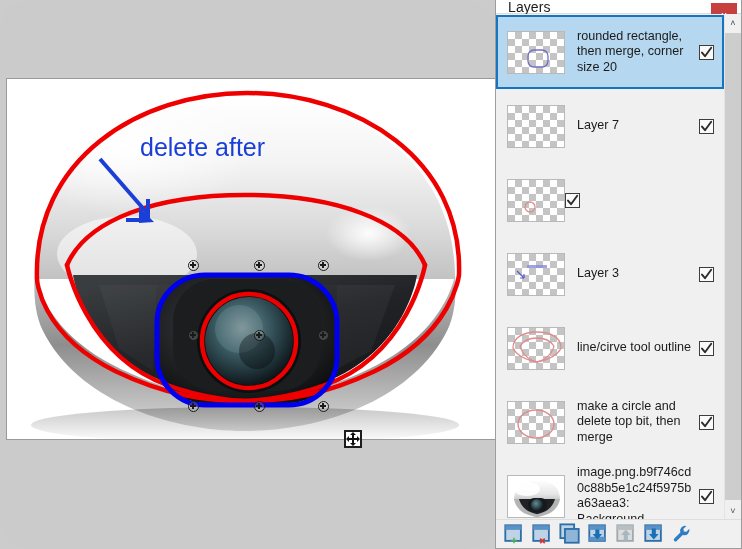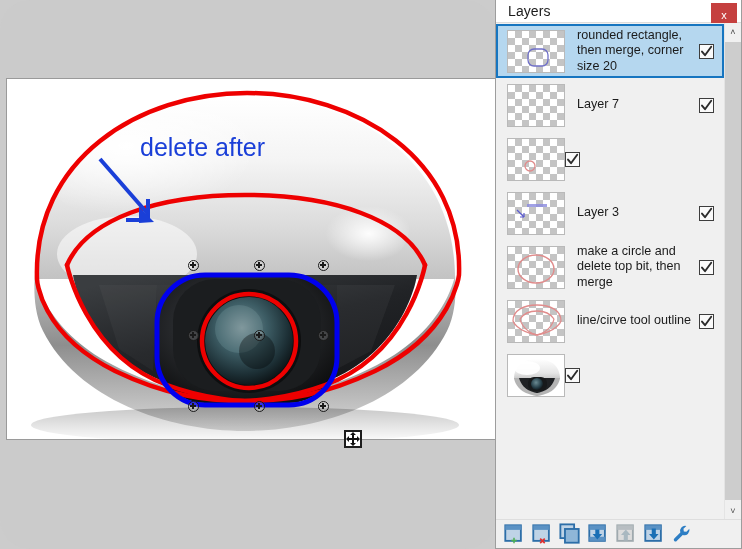--- a/index.html
+++ b/index.html
@@ -64,21 +64,21 @@
     left: 495px; top: 0;
     width: 247px; height: 549px;
     background: #f0f0f0;
     border-left: 1px solid #9d9d9d;
     border-right: 1px solid #9d9d9d;
     border-bottom: 1px solid #9d9d9d;
     display: flex;
     flex-direction: column;
   }
   #titlebar {
-    height: 23px;
+    height: 14px;
     background: #ffffff;
     border-bottom: 1px solid #dcdcdc;
     display: flex;
     align-items: center;
     flex: 0 0 auto;
     position: relative;
   }
   #window-title {
     margin-left: 12px;
     font-size: 14px;
@@ -105,21 +105,21 @@
   }
   #layers-list {
     flex: 1 1 auto;
     overflow: hidden;
     background: #f0f0f0;
     padding-top: 1px;
   }
   .layer-row {
     display: flex;
     align-items: center;
-    height: 54px;
+    height: 74px;
     padding: 0 8px 0 9px;
     background: #f0f0f0;
     border: 2px solid transparent;
   }
   .layer-row.selected {
     background: #b5d7ef;
     border: 2px solid #1675c0;
   }
   .thumb {
     flex: 0 0 auto;
@@ -381,39 +381,39 @@
           <div class="layer-name">Layer 3</div>
           <div class="vis-box">
             <svg width="13" height="13" viewBox="0 0 13 13">
               <path d="M2 6.6 L5 10.2 L11.2 1.8" fill="none" stroke="#2b2b2b" stroke-width="1.9" stroke-linecap="round" stroke-linejoin="round"></path>
             </svg>
           </div>
         </div>
         <div class="layer-row">
           <div class="thumb checker">
             <svg width="58" height="43">
-              <ellipse cx="28" cy="22" rx="18" ry="14" fill="none" stroke="#e08c8c" stroke-width="1.4"></ellipse>
-            </svg>
-          </div>
-          <div class="layer-name">make a circle and delete top bit, then merge</div>
+              <path d="M5 20 C5 9, 16 4, 29 4 C42 4, 53 9, 53 20 C53 20, 50 30, 29 34 C8 30, 5 20, 5 20 Z" fill="none" stroke="#e08c8c" stroke-width="1.3"></path>
+              <path d="M12 18 C12 18, 14 30, 29 34 C44 30, 46 18, 46 18" fill="none" stroke="#e08c8c" stroke-width="1.3"></path>
+              <path d="M12 18 C16 12, 22 10, 29 10 C36 10, 42 12, 46 18" fill="none" stroke="#e08c8c" stroke-width="1.3"></path>
+            </svg>
+          </div>
+          <div class="layer-name">line/cirve tool outline</div>
           <div class="vis-box">
             <svg width="13" height="13" viewBox="0 0 13 13">
               <path d="M2 6.6 L5 10.2 L11.2 1.8" fill="none" stroke="#2b2b2b" stroke-width="1.9" stroke-linecap="round" stroke-linejoin="round"></path>
             </svg>
           </div>
         </div>
         <div class="layer-row">
           <div class="thumb checker">
             <svg width="58" height="43">
-              <path d="M5 20 C5 9, 16 4, 29 4 C42 4, 53 9, 53 20 C53 20, 50 30, 29 34 C8 30, 5 20, 5 20 Z" fill="none" stroke="#e08c8c" stroke-width="1.3"></path>
-              <path d="M12 18 C12 18, 14 30, 29 34 C44 30, 46 18, 46 18" fill="none" stroke="#e08c8c" stroke-width="1.3"></path>
-              <path d="M12 18 C16 12, 22 10, 29 10 C36 10, 42 12, 46 18" fill="none" stroke="#e08c8c" stroke-width="1.3"></path>
-            </svg>
-          </div>
-          <div class="layer-name">line/cirve tool outline</div>
+              <ellipse cx="28" cy="22" rx="18" ry="14" fill="none" stroke="#e08c8c" stroke-width="1.4"></ellipse>
+            </svg>
+          </div>
+          <div class="layer-name">make a circle and delete top bit, then merge</div>
           <div class="vis-box">
             <svg width="13" height="13" viewBox="0 0 13 13">
               <path d="M2 6.6 L5 10.2 L11.2 1.8" fill="none" stroke="#2b2b2b" stroke-width="1.9" stroke-linecap="round" stroke-linejoin="round"></path>
             </svg>
           </div>
         </div>
         <div class="layer-row">
           <div class="thumb white">
             <svg width="58" height="43" viewBox="0 0 58 43">
               <defs>
@@ -430,20 +430,21 @@
               </defs>
               <rect width="58" height="43" fill="#ffffff"></rect>
               <path d="M6 24 C6 10, 16 4, 29 4 C42 4, 52 10, 52 24 Z" fill="url(#tdome)"></path>
               <ellipse cx="19" cy="13" rx="13" ry="7" fill="#ffffff" opacity="0.9"></ellipse>
               <path d="M6 23 C6 23, 7 33, 18 38 C24 40.5, 29 41, 29 41 C29 41, 34 40.5, 40 38 C51 33, 52 23, 52 23 Z" fill="#b4b4b4"></path>
               <path d="M11 23 C11 23, 13 31, 20 35 C25 37.5, 29 38, 29 38 C29 38, 33 37.5, 38 35 C45 31, 47 23, 47 23 Z" fill="#1f2124"></path>
               <rect x="20" y="22" width="19" height="14" rx="6" fill="#17191b"></rect>
               <circle cx="29" cy="29" r="6" fill="url(#tlens)"></circle>
             </svg>
           </div>
+          <div class="layer-name">image.png.b9f746cd0c88b5e1c24f5975ba63aea3: Background</div>
           <div class="vis-box">
             <svg width="13" height="13" viewBox="0 0 13 13">
               <path d="M2 6.6 L5 10.2 L11.2 1.8" fill="none" stroke="#2b2b2b" stroke-width="1.9" stroke-linecap="round" stroke-linejoin="round"></path>
             </svg>
           </div>
         </div>
       </div>
 
     <div id="scrollbar">
       <div class="sb-arrow">˄</div>

